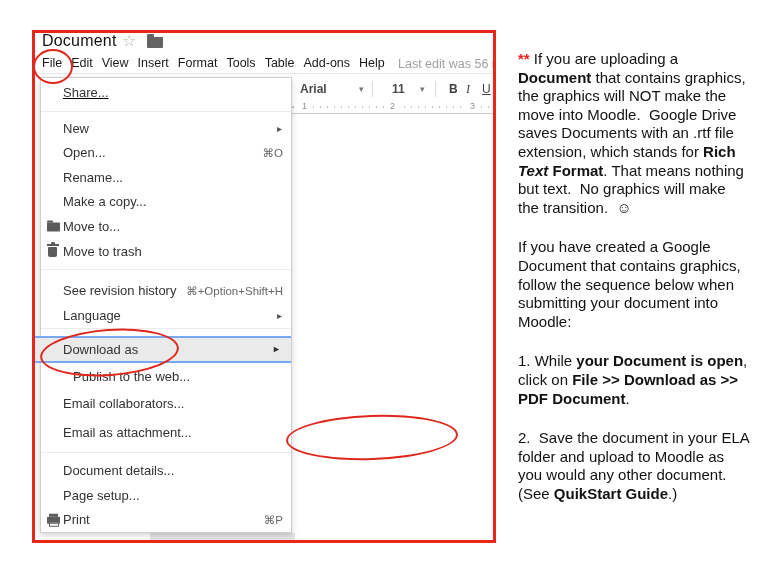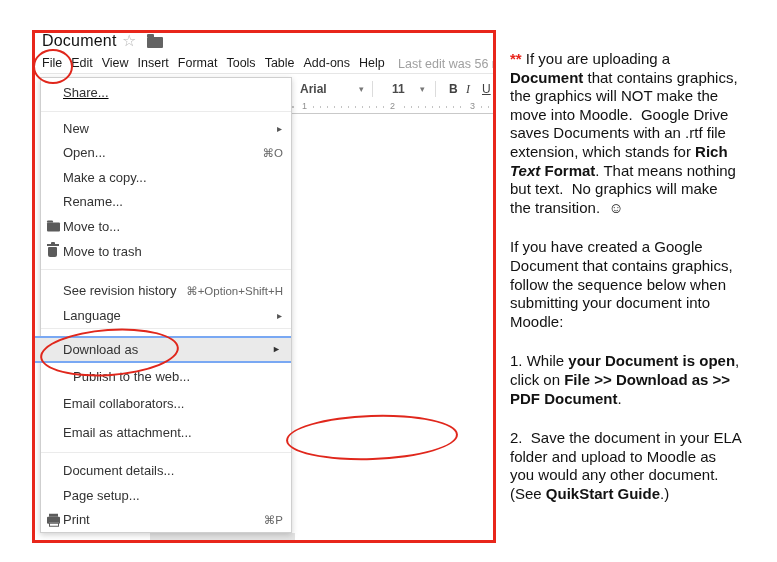--- a/index.html
+++ b/index.html
@@ -65,21 +65,21 @@
   .ico-printer{width:13px;height:6.5px;background:#5b5b5b;border-radius:1px;}
   .ico-printer::before{content:"";position:absolute;top:-3px;left:2px;width:9px;height:3px;background:#5b5b5b;}
   .ico-printer::after{content:"";position:absolute;bottom:-3.4px;left:2px;width:8px;height:2.4px;background:#fff;border:1px solid #5b5b5b;}
   
   .submenu{position:absolute;left:295px;top:342px;width:187px;height:183px;background:#fff;
         border:1px solid #cfcfcf;box-sizing:border-box;box-shadow:0 2px 6px rgba(0,0,0,.18);
         padding:6px 0 3px;z-index:12;}
   .smi{height:24.6px;line-height:24.6px;padding-left:18px;font-size:12.5px;color:#333;cursor:default;white-space:nowrap;}
   
   .instructions{position:absolute;left:510px;top:50px;width:267px;font-size:15px;line-height:18.6px;color:#121212;}
-  .para{white-space:pre-wrap;margin:0 0 21px;}
+  .para{white-space:pre-wrap;margin:0 8px 21px;}
   .b{font-weight:bold;} .bi{font-weight:bold;font-style:italic;} .rb{font-weight:bold;color:#e8251c;}
 </style>
 </head>
 <body>
 
 <div id="screen">
 
   <div class="doc-title">Document</div>
   <span class="star">☆</span>
   <div class="folder-big"></div>
@@ -119,22 +119,22 @@
   <div class="graystrip"></div>
 
   <div class="menu" id="filemenu">
       <div class="grp" id="g0">
         <div class="mi"><span>Share...</span></div>
       </div>
       <div class="msep" id="sep1"></div>
       <div class="grp" id="g1">
         <div class="mi"><span>New</span><span class="arr">▸</span></div>
         <div class="mi"><span>Open...</span><span class="sc">⌘O</span></div>
+        <div class="mi"><span>Rename...</span></div>
         <div class="mi"><span>Make a copy...</span></div>
-        <div class="mi"><span>Rename...</span></div>
         <div class="mi"><span class="ico ico-folder"></span><span>Move to...</span></div>
         <div class="mi"><span class="ico ico-trash"></span><span>Move to trash</span></div>
       </div>
       <div class="msep" id="sep2"></div>
       <div class="grp" id="g2">
         <div class="mi"><span>See revision history</span><span class="sc">⌘+Option+Shift+H</span></div>
         <div class="mi"><span>Language</span><span class="arr">▸</span></div>
       </div>
       <div class="msep" id="sep3"></div>
       <div class="grp" id="g3">

